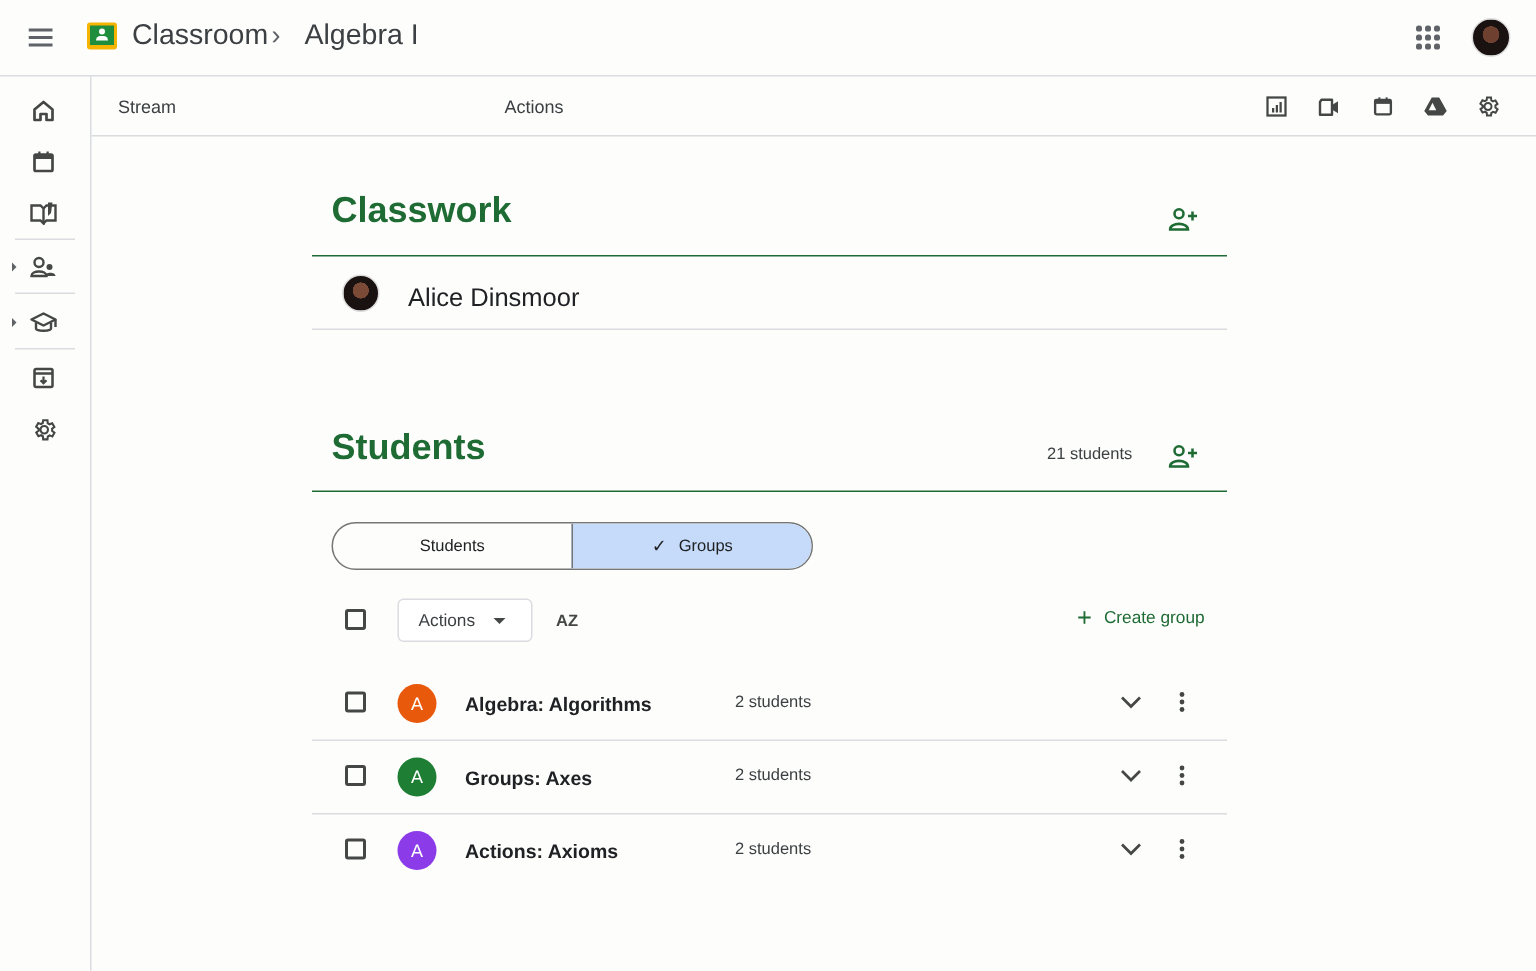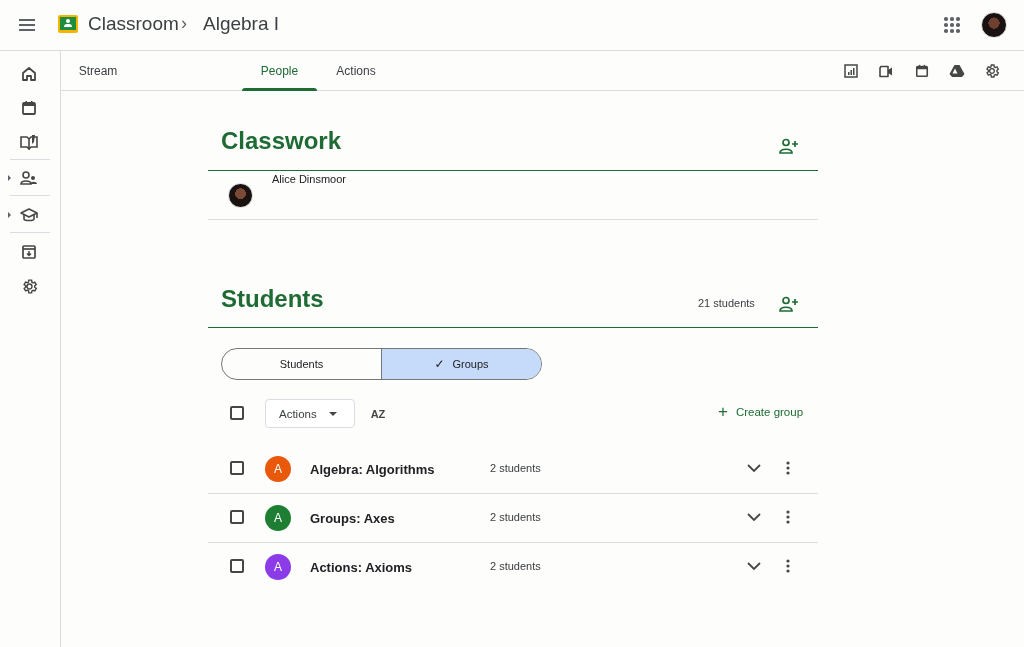--- a/index.html
+++ b/index.html
@@ -26,21 +26,21 @@
     .tab { position: absolute; top: 0; height: 40px; line-height: 40px; font-size: 12px; color: #3c4043; text-align: center; cursor: pointer; }
     .tab.active { color: #1e6b34; }
     .tab.active::after { content: ""; position: absolute; left: 0; right: 0; bottom: 0; height: 3px; background: #1e6b34; border-radius: 3px 3px 0 0; }
     .tool-icon { position: absolute; top: 10px; width: 20px; height: 20px; display: flex; align-items: center; justify-content: center; cursor: pointer; }
 
     .section-title { position: absolute; font-size: 24px; color: #1e6b34; }
     .add-person { position: absolute; width: 22px; height: 22px; display: flex; align-items: center; justify-content: center; cursor: pointer; }
     .rule-green { position: absolute; left: 208px; width: 610px; height: 1px; background: #1e6b34; }
     .rule-grey { position: absolute; left: 208px; width: 610px; height: 1px; background: #dadce0; }
     .teacher-avatar { position: absolute; left: 228px; top: 183px; width: 25px; height: 25px; border-radius: 50%; background: radial-gradient(circle at 50% 42%, #7a4a36 0 30%, #1a1210 31% 100%); border: 1px solid #ddd; }
-    .teacher-name { position: absolute; left: 272px; top: 173px; font-size: 11px; color: #202124; }
+    .teacher-name { position: absolute; left: 272px; top: 189px; font-size: 17px; color: #202124; }
     .count { position: absolute; left: 698px; top: 297px; font-size: 11px; color: #3c4043; }
 
     .seg { position: absolute; left: 221px; top: 348px; width: 321px; height: 32px; border: 1px solid #747775; border-radius: 16px; overflow: hidden; display: flex; }
     .seg-btn { flex: 1; display: flex; align-items: center; justify-content: center; font-size: 11px; color: #202124; cursor: pointer; }
     .seg-btn + .seg-btn { border-left: 1px solid #747775; }
     .seg-btn.selected { background: #c6dbfa; }
     .seg-btn .check { margin-right: 8px; font-size: 12px; }
 
     .checkbox { position: absolute; width: 14px; height: 14px; border: 2px solid #444746; border-radius: 2px; cursor: pointer; }
     .actions { position: absolute; left: 265px; top: 399px; width: 90px; height: 29px; border: 1px solid #dadce0; border-radius: 4px; display: flex; align-items: center; padding-left: 13px; font-size: 11.5px; color: #3c4043; cursor: pointer; background: #fff; }
@@ -140,21 +140,20 @@
   </div>
   <div class="side-item" style="top:224px">
     <svg width="17" height="17" viewBox="0 0 24 24">
         <path d="M12 8.5a3.5 3.5 0 1 0 0 7 3.5 3.5 0 0 0 0-7z M19.4 13a7.5 7.5 0 0 0 0-2l2.1-1.6-2-3.5-2.5 1a7.6 7.6 0 0 0-1.7-1L15 3h-4l-.4 2.7a7.6 7.6 0 0 0-1.7 1l-2.5-1-2 3.5L6.6 11a7.5 7.5 0 0 0 0 2l-2.1 1.6 2 3.5 2.5-1a7.6 7.6 0 0 0 1.7 1L11 21h4l.4-2.7a7.6 7.6 0 0 0 1.7-1l2.5 1 2-3.5z" fill="none" stroke="#444746" stroke-width="2"></path>
       </svg>
   </div>
 </nav>
 
 <div class="tabbar">
   <div class="tab" style="left:11px;width:52px">Stream</div>
-  <div class="tab active" style="left:181px;width:75px">People</div>
   <div class="tab" style="left:270px;width:50px">Actions</div>
 
   <div class="tool-icon" style="left:780px">
     <svg width="14" height="14" viewBox="0 0 14 14">
         <rect x="1" y="1" width="12" height="12" fill="none" stroke="#444746" stroke-width="1.5"></rect>
         <rect x="4" y="8" width="1.5" height="3" fill="#444746"></rect>
         <rect x="6.5" y="6" width="1.5" height="5" fill="#444746"></rect>
         <rect x="9" y="4" width="1.5" height="7" fill="#444746"></rect>
       </svg>
   </div>

